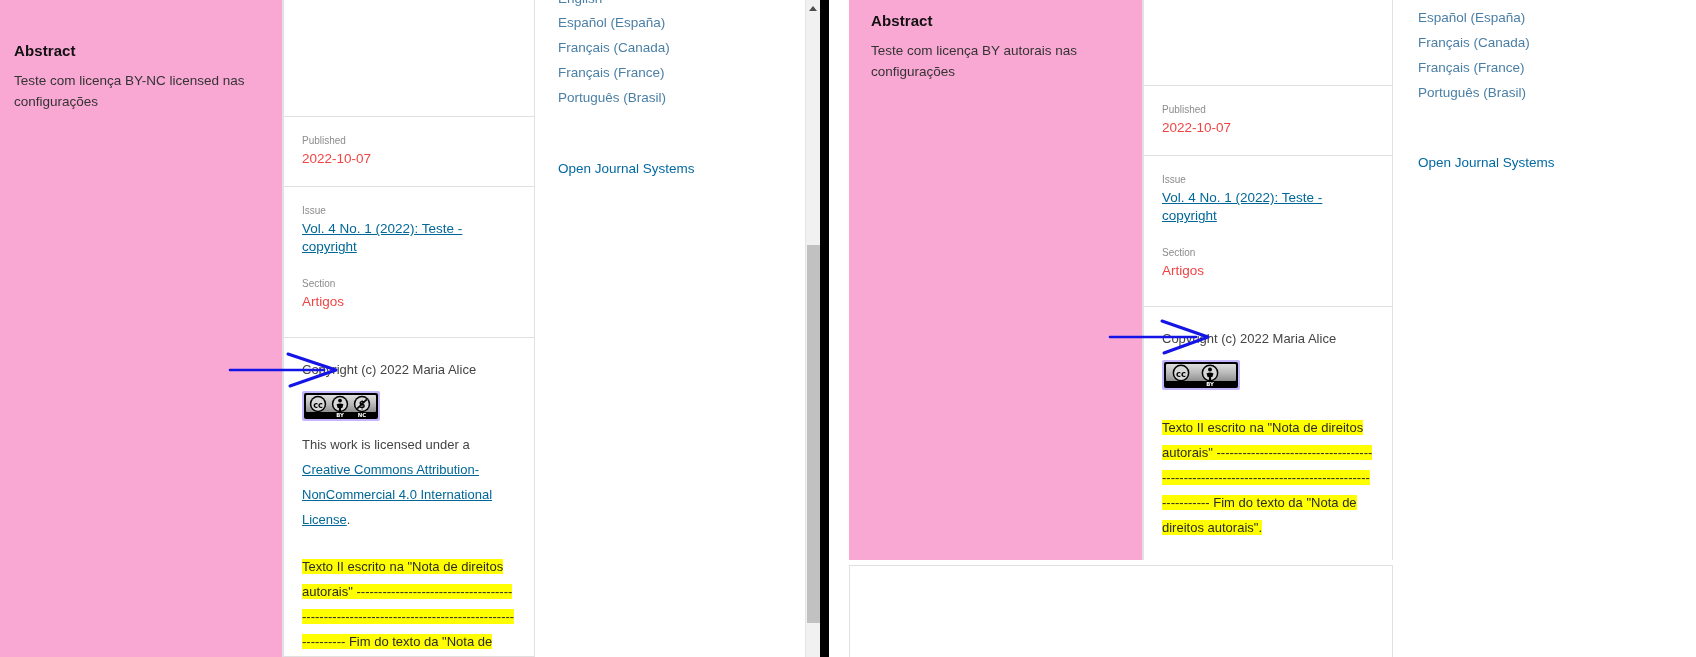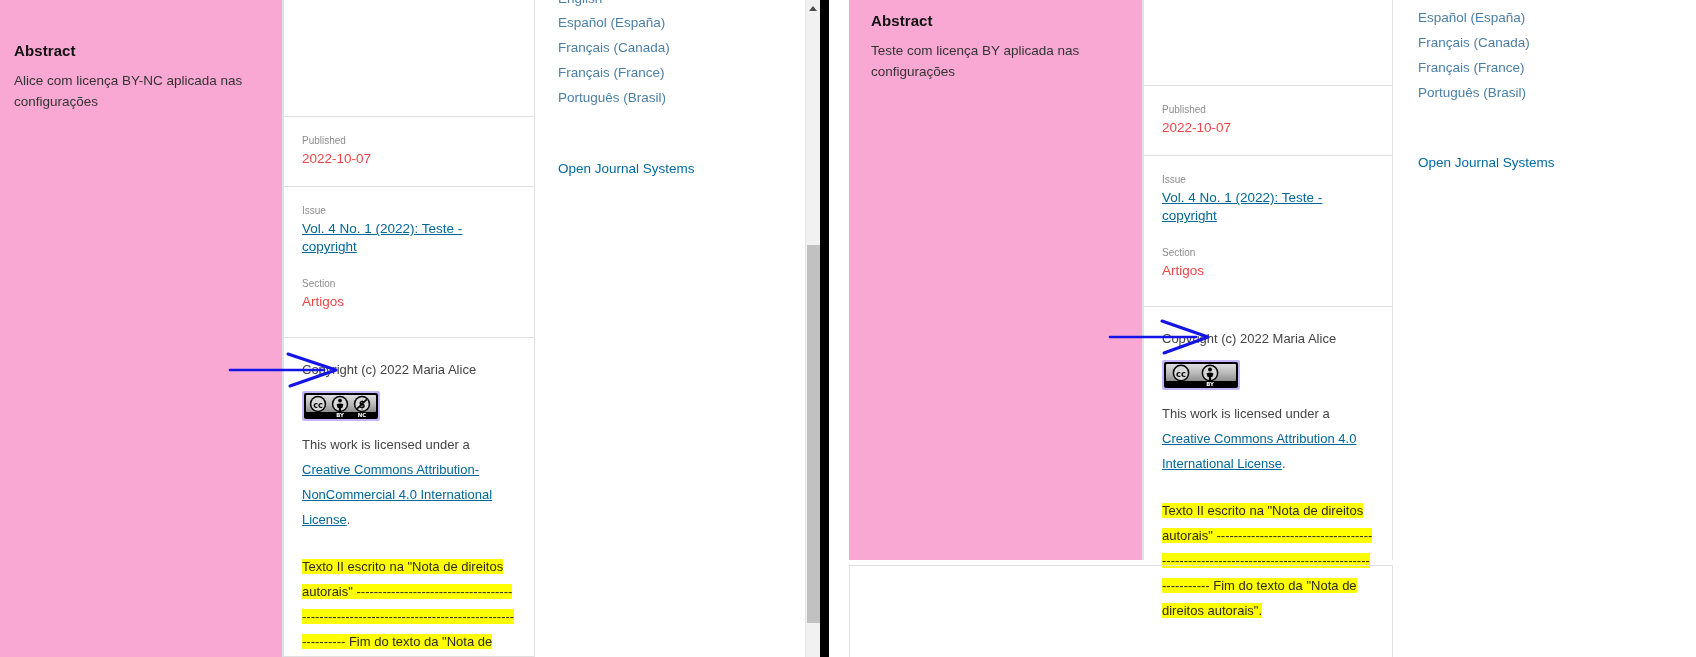--- a/index.html
+++ b/index.html
@@ -168,21 +168,21 @@
 </style>
 </head>
 <body>
 
 <div id="root">
 
   <div class="panel" style="left:0; width:820px;">
 
     <div class="abstract-col" style="left:0; top:0; width:283px; height:657px; border-right:1px solid #e2e2e2;">
       <div class="abstract-title" style="position:absolute; left:14px; top:42px;">Abstract</div>
-      <div class="abstract-body" style="position:absolute; left:14px; top:70px; width:240px; margin-top:0;">Alice com licença BY-NC aplicada nas configurações</div>
+      <div class="abstract-body" style="position:absolute; left:14px; top:70px; width:240px; margin-top:0;">Teste com licença BY-NC licensed nas configurações</div>
     </div>
 
     <div class="table-remnant" style="left:309px; top:-10px; width:208px; height:89px;">
       
       
       
       
       
     </div>
 
@@ -264,21 +264,21 @@
       <div class="sb-thumb" style="top:245px; height:378px;"></div>
     </div>
   </div>
 
   <div class="black-sep" style="left:820px; top:0; width:9px; height:657px;"></div>
 
   <div class="panel" style="left:829px; width:867px;">
 
     <div class="abstract-col" style="left:20px; top:0; width:294px; height:560px; border-right:1px solid #e2e2e2;">
       <div class="abstract-title" style="position:absolute; left:22px; top:12px;">Abstract</div>
-      <div class="abstract-body" style="position:absolute; left:22px; top:40px; width:222px; margin-top:0;">Teste com licença BY aplicada nas configurações</div>
+      <div class="abstract-body" style="position:absolute; left:22px; top:40px; width:222px; margin-top:0;">Teste com licença BY autorais nas configurações</div>
     </div>
 
     <div class="table-remnant" style="left:339px; top:-22px; width:208px; height:72px;">
       
     </div>
 
     <div class="meta-card" style="left:314px; top:0; width:250px; height:560px;">
 
       <div class="meta-top-filler" style="height:86px;"></div>
 
@@ -312,23 +312,20 @@
             <circle cx="17" cy="11" r="6.9" fill="#d8d8d8"></circle>
             <text x="17" y="14.7" font-family="DejaVu Sans, sans-serif" font-size="8.4" font-weight="bold" fill="#000" text-anchor="middle">cc</text>
             <circle cx="46" cy="11" r="8.4" fill="#000"></circle>
             <circle cx="46" cy="11" r="6.9" fill="#d8d8d8"></circle>
             <circle cx="46" cy="7.5" r="2" fill="#000"></circle>
             <path d="M42.5 11.4 q3.5 -1.7 7 0 l-1.15 3.7 -1.25 0 0 3.1 -2.2 0 0 -3.1 -1.25 0 z" fill="#000"></path>
             <text x="46" y="24.4" font-family="DejaVu Sans, sans-serif" font-size="5.4" font-weight="bold" fill="#ffffff" text-anchor="middle">BY</text>
           </svg>
         </div>
 
-        <div class="license-text">
-          <span>This work is licensed under a </span><a>Creative Commons Attribution 4.0 International License</a><span>.</span>
-        </div>
 
         <div class="note-text">
           <span class="hl">Texto II escrito na "Nota de direitos autorais" ----------------------------------------------------------------------------------------------- Fim do texto da "Nota de direitos autorais".</span>
         </div>
       </div>
     </div>
 
     <div class="hairline" style="left:20px; top:565px; width:544px; height:1px;"></div>
     <div class="hairline" style="left:20px; top:565px; width:1px; height:92px;"></div>
     <div class="hairline" style="left:563px; top:565px; width:1px; height:92px;"></div>

